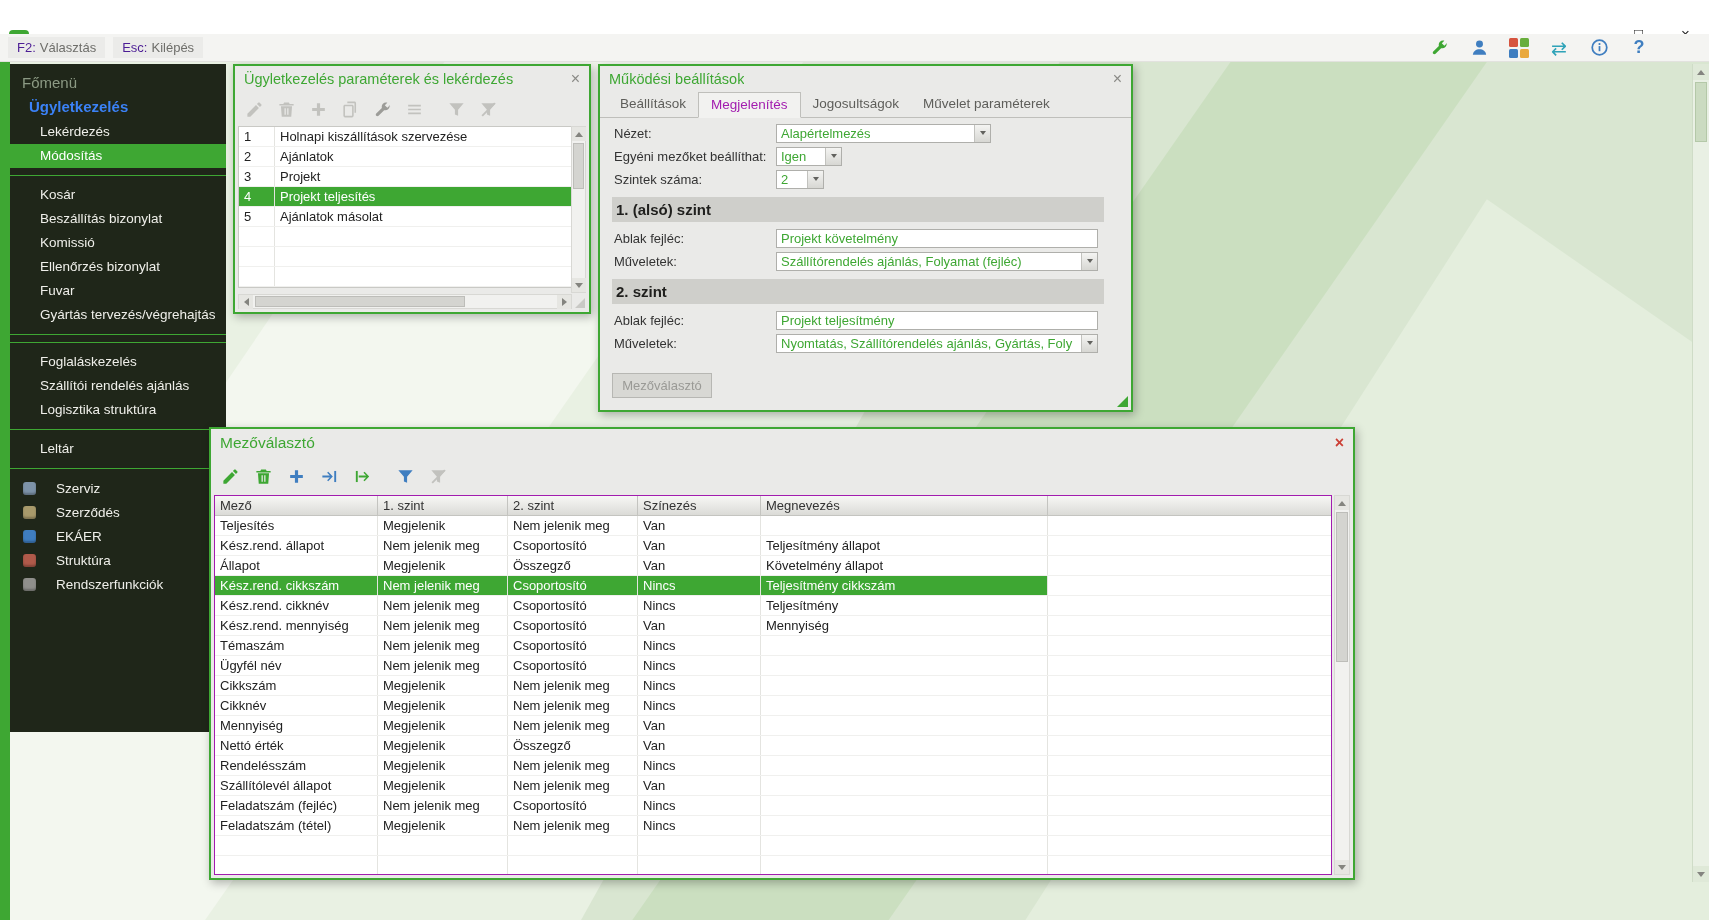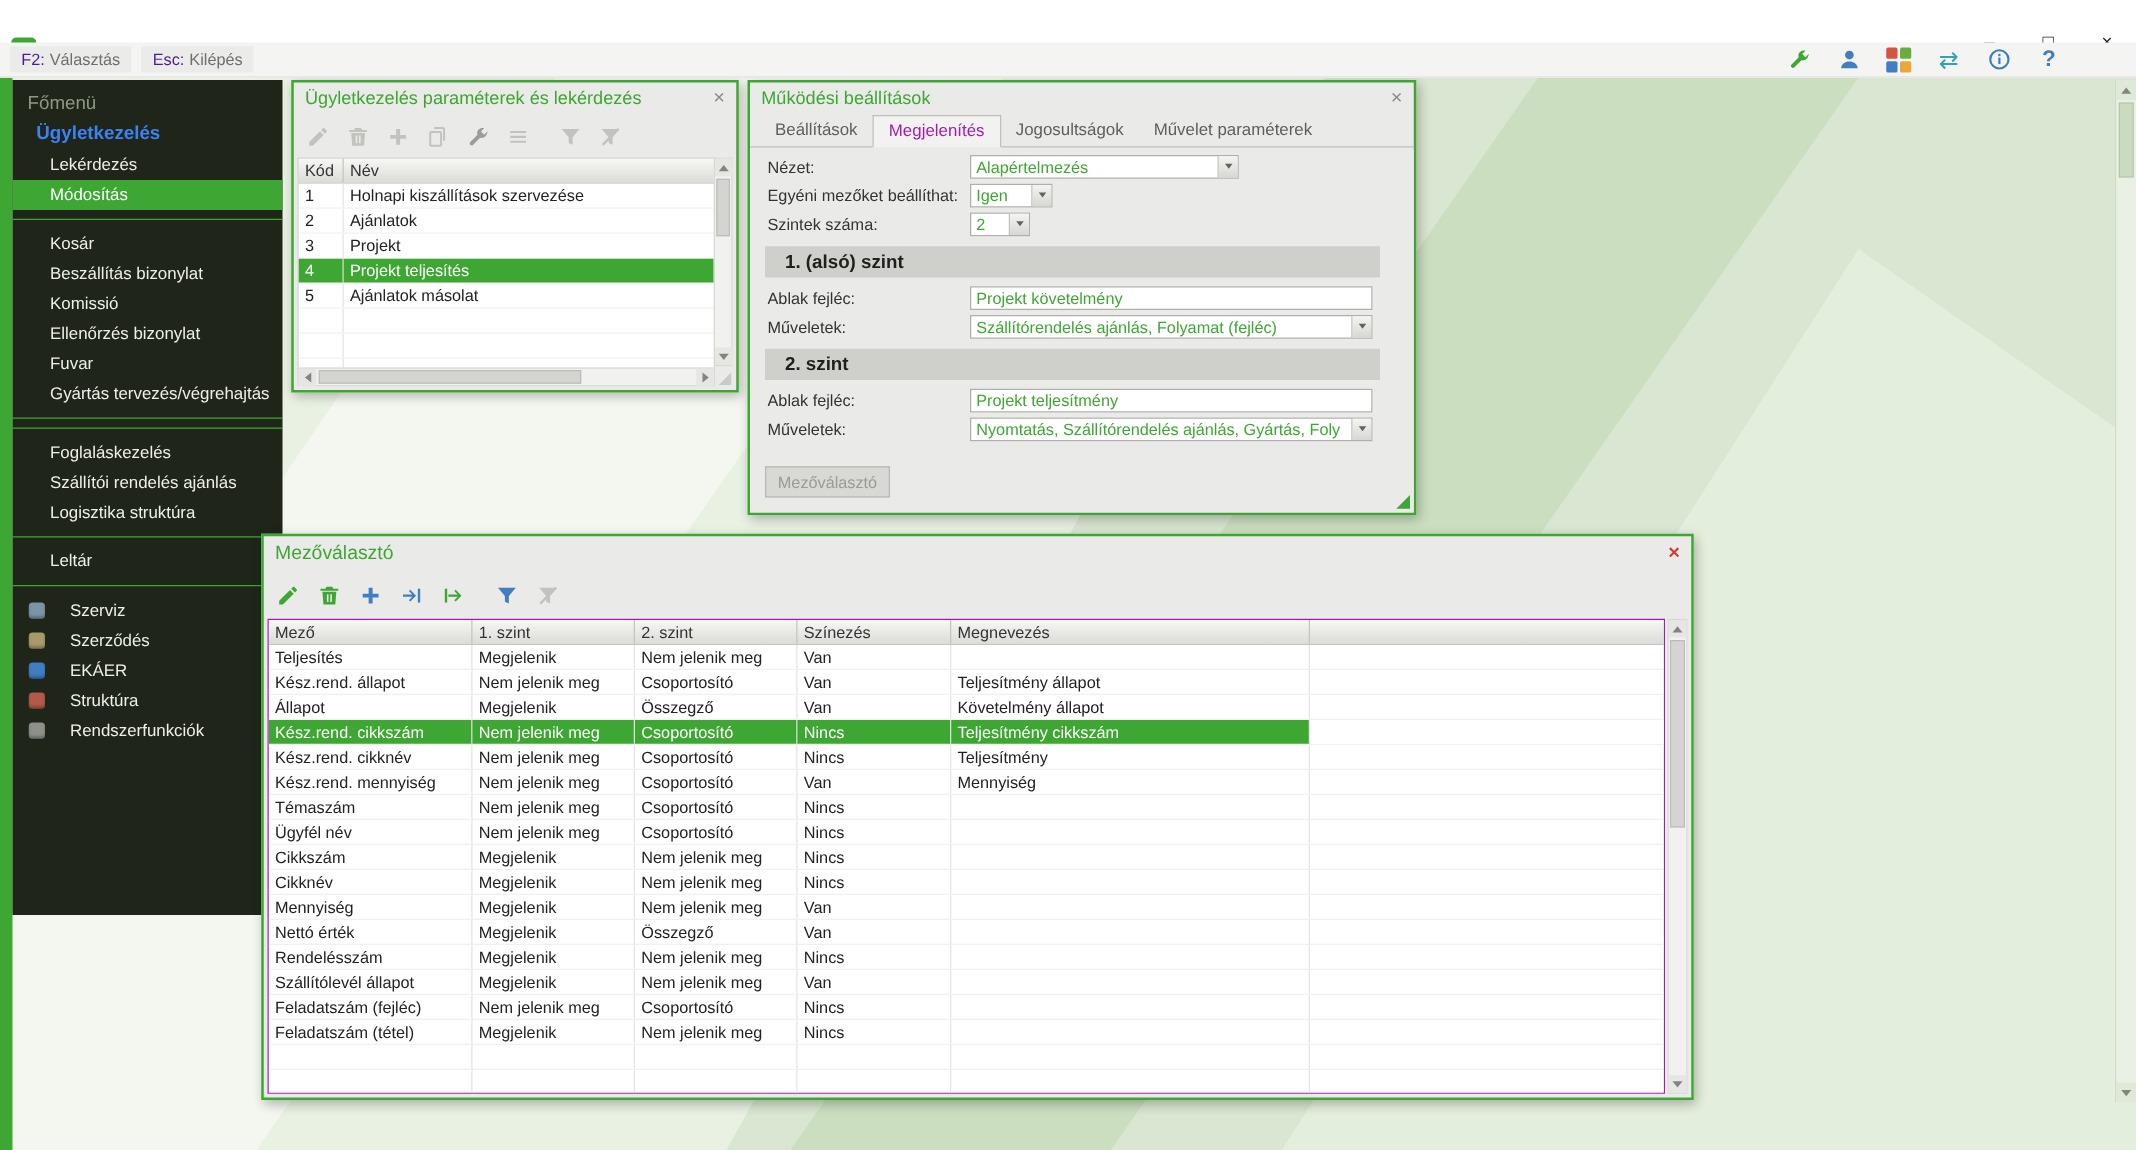--- a/index.html
+++ b/index.html
@@ -94,21 +94,21 @@
   .f-row { display:flex; align-items:center; height:20px; margin:3px 0 3px 14px; }
   .f-label { width:162px; font-size:13px; color:#333; white-space:nowrap; overflow:hidden; flex:none; }
   .f-select { display:flex; height:19px; background:#fff; border:1px solid #AFAFAB; width:322px; }
   .f-value { flex:1; color:#3EA733; font-size:13px; padding:1px 4px; line-height:15px; white-space:nowrap; overflow:hidden; }
   .dd-btn { width:16px; flex:none; background:linear-gradient(#F4F4F2,#D7D7D3); border-left:1px solid #C2C2BE; display:flex; align-items:center; justify-content:center; }
   .dd-btn .tri-down { border-width:4px 3.5px 0 3.5px; border-color:#62625E transparent transparent transparent; }
   .top-fields div.f-row:nth-of-type(1) .f-select { width:215px; }
   .top-fields div.f-row:nth-of-type(2) .f-select { width:66px; }
   .top-fields div.f-row:nth-of-type(3) .f-select { width:48px; }
   .lvl div.f-row:nth-of-type(1) .dd-btn { display:none; }
-  .sec-header { margin:8px 0 6px 12px; width:492px; height:25px; background:#CFCFCB; color:#1f1f1d; font-weight:bold; font-size:15px; line-height:25px; padding-left:16px; }
+  .sec-header { margin:8px 0 6px 12px; width:492px; height:25px; background:#CFCFCB; color:#1f1f1d; font-weight:bold; font-size:15px; line-height:25px; padding-left:4px; }
   .btn-disabled { position:absolute; left:12px; bottom:12px; width:100px; height:25px; background:#D8D8D4; border:1px solid #B7B7B3; color:#9a9a96; font-size:13px; display:flex; align-items:center; justify-content:center; }
   .grip-green { position:absolute; right:3px; bottom:3px; width:0; height:0; border-left:11px solid transparent; border-bottom:11px solid #3EA733; }
 
   
   .w-selector { left:209px; top:365px; width:1146px; height:453px; z-index:4; }
   .w-selector .win-title { height:28px; }
   .w-selector .toolbar { height:38px; gap:9px; }
   .stable { position:absolute; left:3px; top:66px; right:21px; bottom:3px; background:#fff; border:1px solid #a21caf; overflow:hidden; }
   .stable .t-header div:nth-of-type(1), .stable .t-row div:nth-child(1) { width:163px; flex:none; }
   .stable .t-header div:nth-of-type(2), .stable .t-row div:nth-child(2) { width:130px; flex:none; }
@@ -341,24 +341,20 @@
               <use href="#i-funnel"></use>
             </svg>
           </span>
         <span class="tb-icon gray">
             <svg class="ic">
               <use href="#i-funnel-off"></use>
             </svg>
           </span>
       </div>
       <div class="ptable">
-        <div class="t-header">
-          <div class="cell c-kod">Kód</div>
-          <div class="cell c-nev">Név</div>
-        </div>
         <div class="t-body">
 
             <div class="t-row">
               <div class="c-kod">1</div>
               <div class="c-nev">Holnapi kiszállítások szervezése</div>
             </div>
 
             <div class="t-row">
               <div class="c-kod">2</div>
               <div class="c-nev">Ajánlatok</div>

